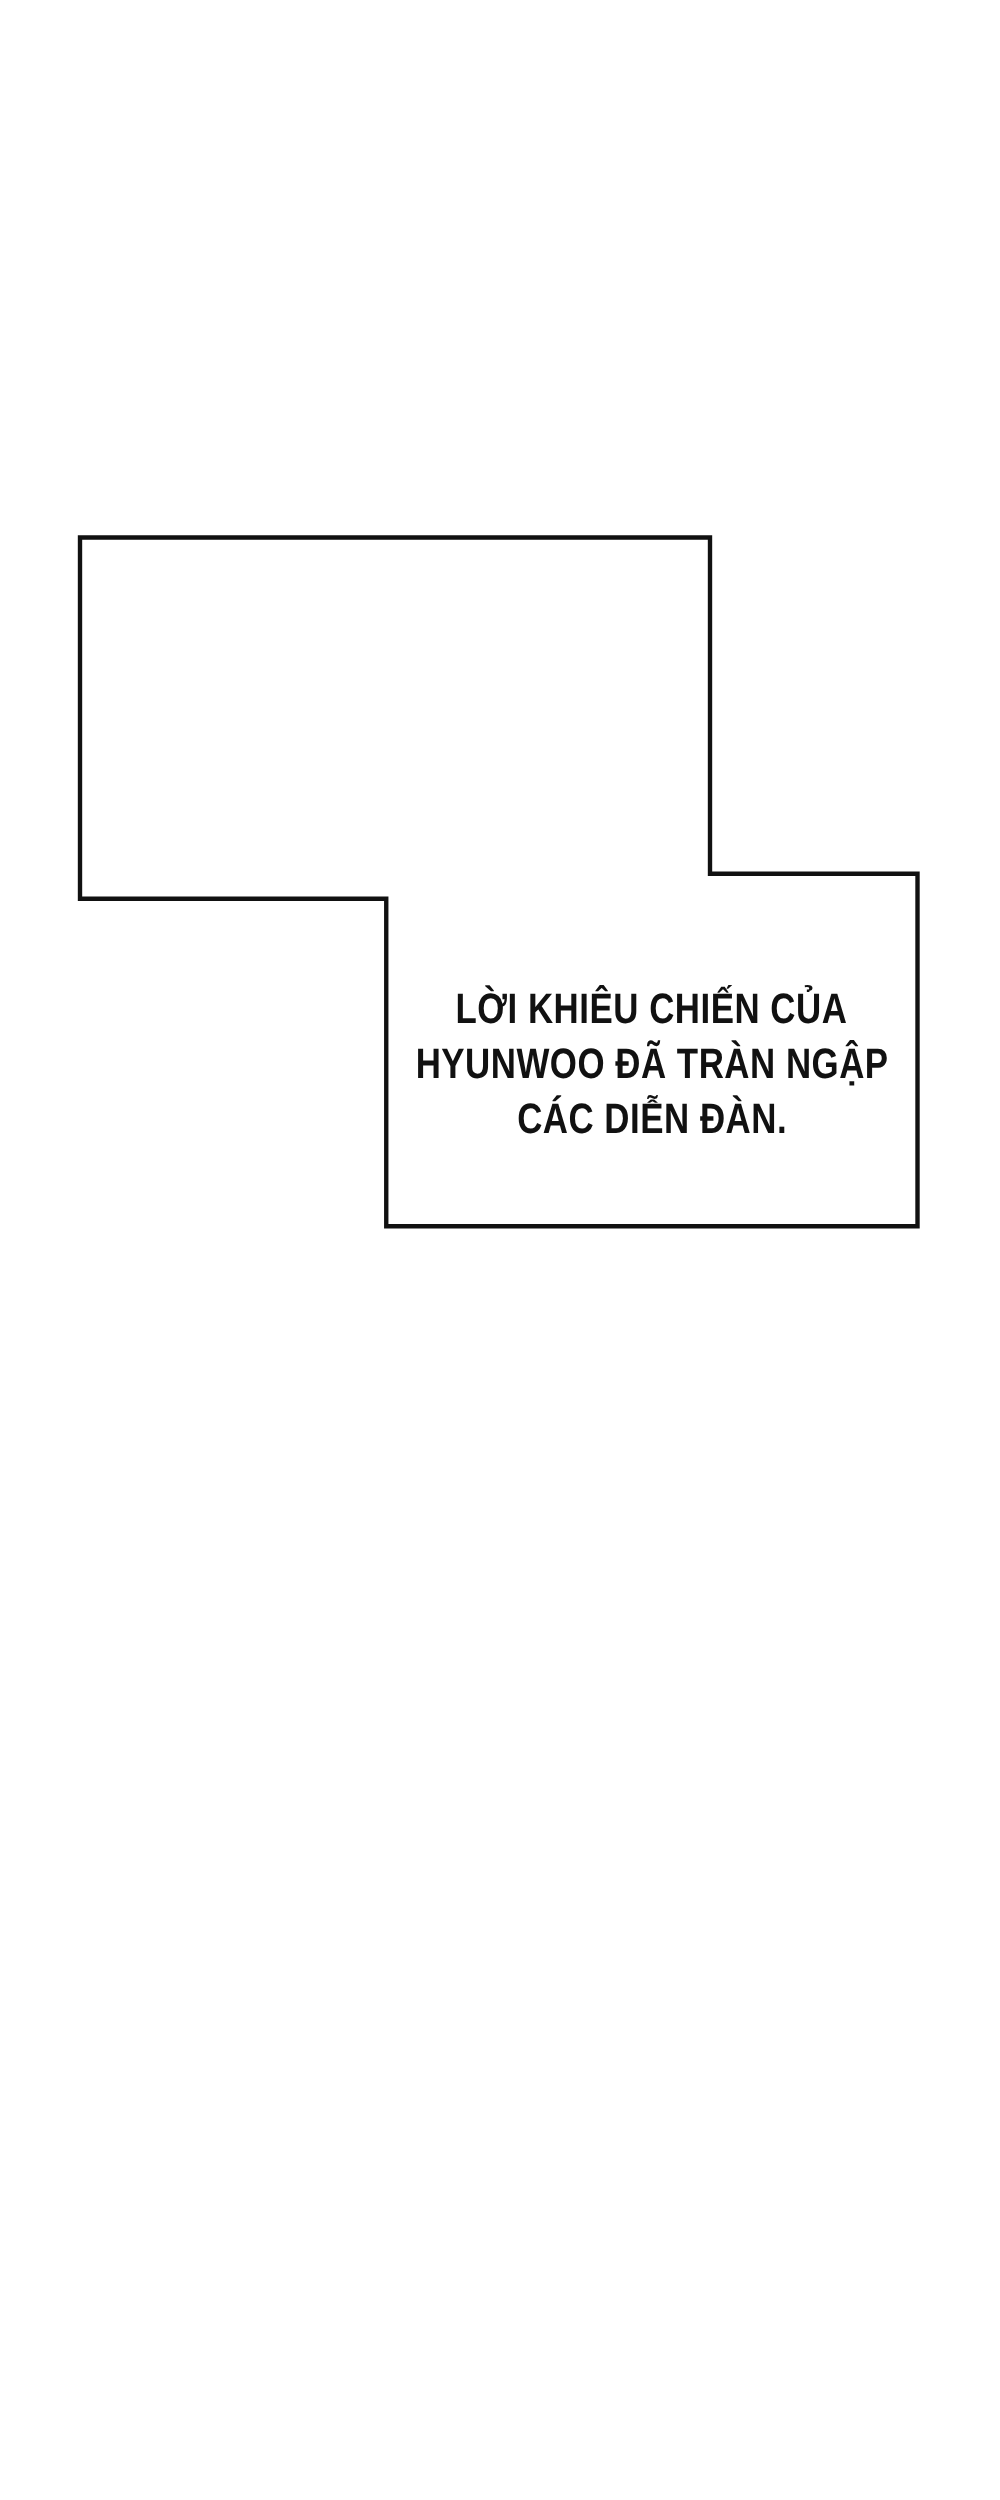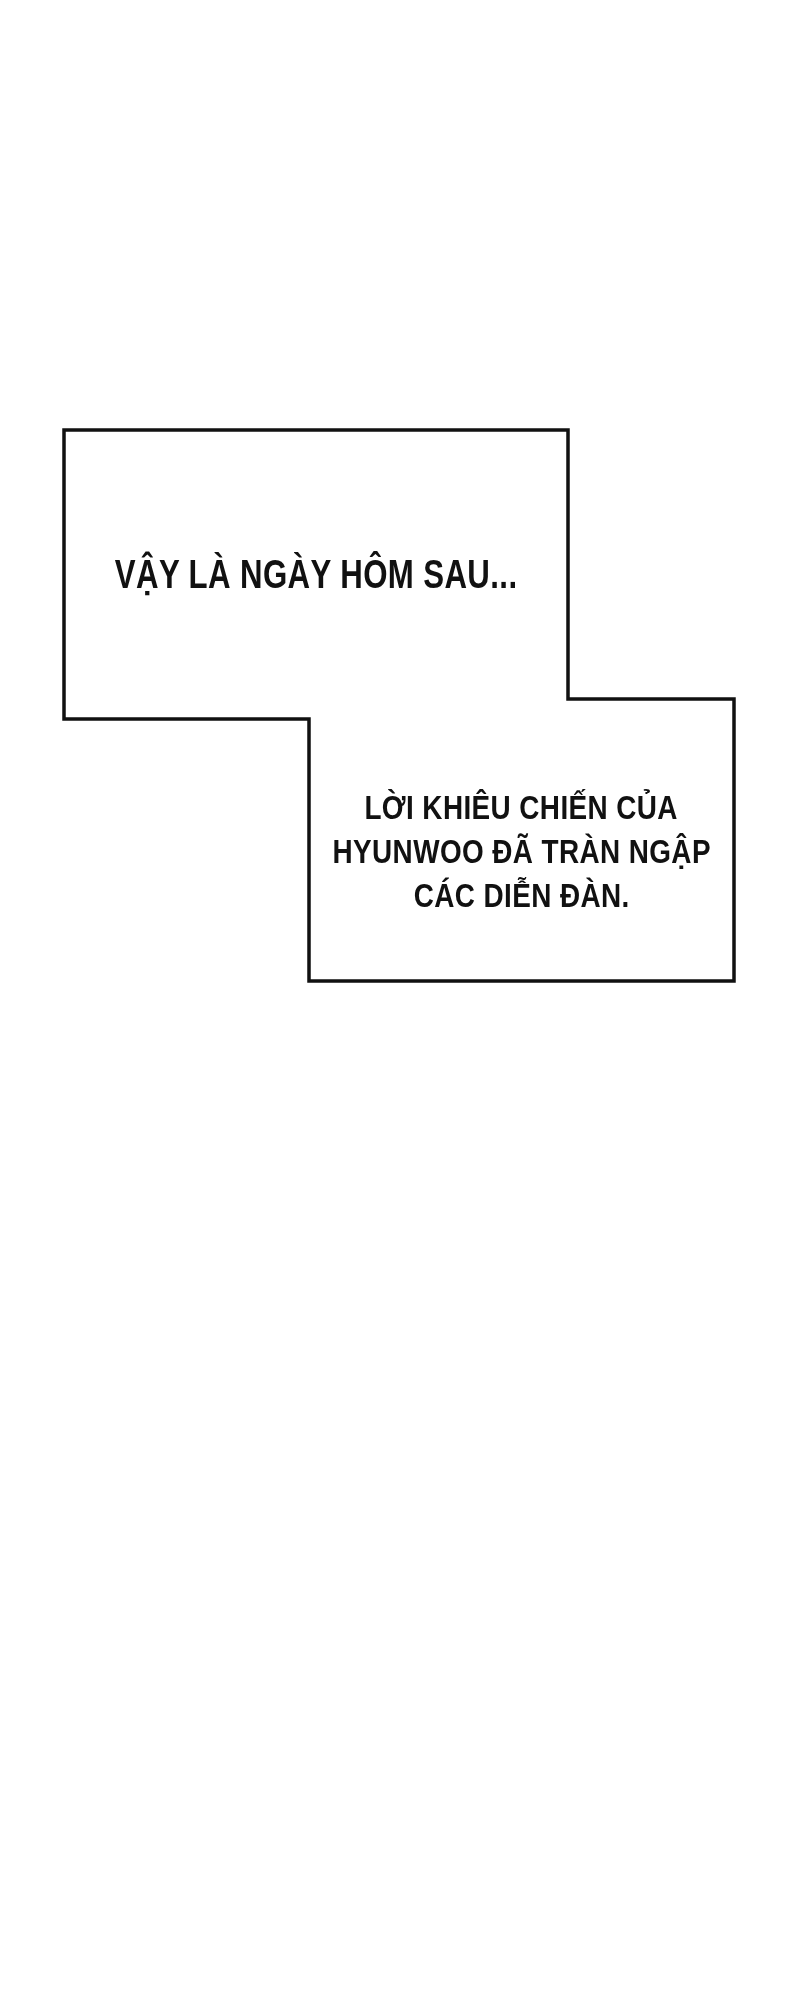--- a/index.html
+++ b/index.html
@@ -68,23 +68,20 @@
 </style>
 </head>
 <body>
 
 <div class="comic-page">
 
   <svg class="panel-svg" viewBox="0 0 800 2000" xmlns="http://www.w3.org/2000/svg" aria-hidden="true">
     <path d="M 64 430 L 568 430 L 568 699 L 734 699 L 734 981 L 309 981 L 309 719 L 64 719 Z" fill="var(--paper)" stroke="var(--ink)" stroke-width="3.5" stroke-linejoin="miter"></path>
   </svg>
 
-  <div class="narration narration-1">
-    <span class="narr-text">VẬY LÀ NGÀY HÔM SAU...</span>
-  </div>
 
   <div class="narration narration-2">
     <span class="narr-line">LỜI KHIÊU CHIẾN CỦA</span>
     <span class="narr-line">HYUNWOO ĐÃ TRÀN NGẬP</span>
     <span class="narr-line">CÁC DIỄN ĐÀN.</span>
   </div>
 
 </div>
 
 </body></html>

